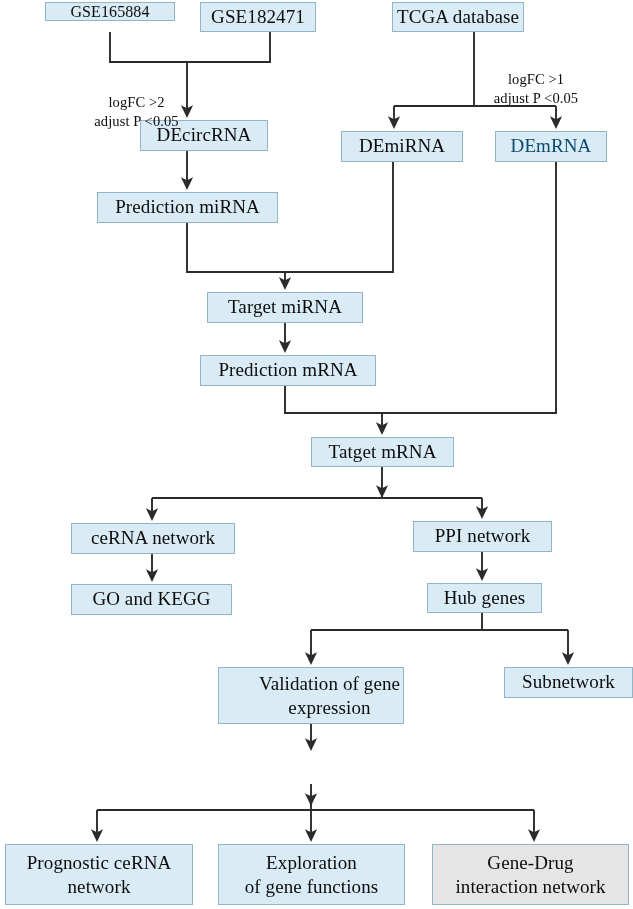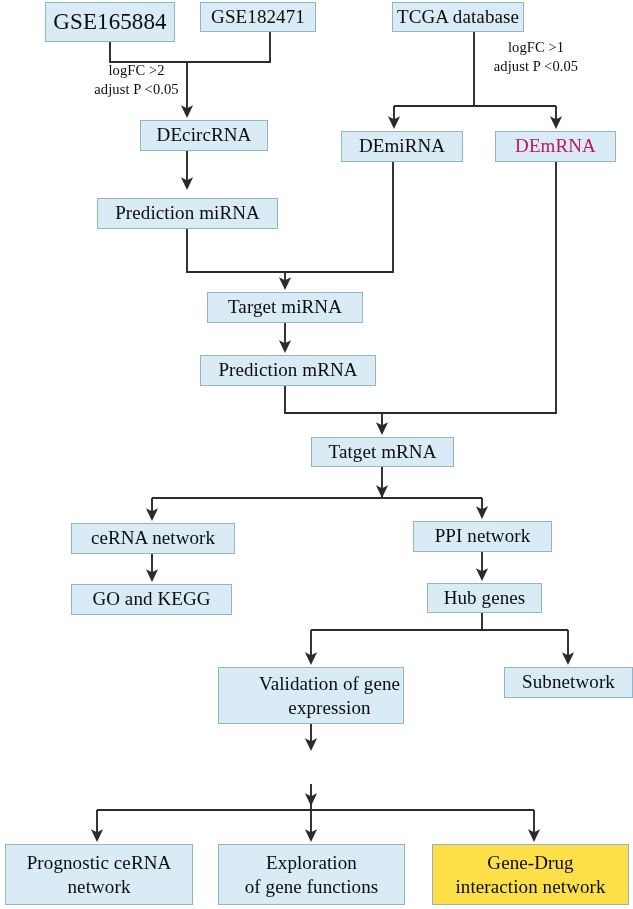--- a/index.html
+++ b/index.html
@@ -48,20 +48,21 @@
     line-height: 1.22;
   }
   .edge-label {
     position: absolute;
     color: #0c0c0c;
     font-size: 14.5px;
     line-height: 1.32;
     text-align: center;
     white-space: pre-line;
     letter-spacing: 0.1px;
+    margin-top: 32px;
   }
 </style>
 </head>
 <body style="background: rgb(255, 255, 255);">
 
 <div id="flow-root">
 
   <svg id="edge-layer" viewBox="0 0 633 909" width="633" height="909" xmlns="http://www.w3.org/2000/svg">
     <defs>
       <marker id="arrowhead" markerWidth="8" markerHeight="8" refX="4.2" refY="4" orient="auto" markerUnits="strokeWidth">
@@ -107,42 +108,42 @@
 
       <path d="M311,784 L311,800" marker-end="url(#arrowhead)"></path>
       <path d="M97,810 L534,810"></path>
       <path d="M311,803 L311,810"></path>
       <path d="M97,810 L97,836" marker-end="url(#arrowhead)"></path>
       <path d="M311,810 L311,836" marker-end="url(#arrowhead)"></path>
       <path d="M534,810 L534,836" marker-end="url(#arrowhead)"></path>
     </g>
   </svg>
 
-  <div class="node" style="left: 45px; top: 2px; width: 130px; height: 40px; font-size: 23px; background: rgb(217, 235, 244); border-color: rgb(147, 180, 196); color: rgb(12, 12, 12);">GSE165884</div>
+  <div class="node" style="left: 45px; top: 2px; width: 130px; height: 19px; font-size: 16px; background: rgb(217, 235, 244); border-color: rgb(147, 180, 196); color: rgb(12, 12, 12);">GSE165884</div>
   <div class="node" style="left: 200px; top: 2px; width: 116px; height: 30px; font-size: 19px; background: rgb(217, 235, 244); border-color: rgb(147, 180, 196); color: rgb(12, 12, 12);">GSE182471</div>
   <div class="node" style="left: 392px; top: 2px; width: 132px; height: 30px; font-size: 19px; background: rgb(217, 235, 244); border-color: rgb(147, 180, 196); color: rgb(12, 12, 12);">TCGA database</div>
   <div class="node" style="left: 123px; top: 120px; width: 128px; height: 31px; font-size: 19px; background: rgb(217, 235, 244); border-color: rgb(147, 180, 196); color: rgb(12, 12, 12); margin-left: 17px;">DEcircRNA</div>
   <div class="node" style="left: 341px; top: 131px; width: 122px; height: 31px; font-size: 19px; background: rgb(217, 235, 244); border-color: rgb(147, 180, 196); color: rgb(12, 12, 12);">DEmiRNA</div>
-  <div class="node" style="left: 495px; top: 131px; width: 121px; height: 31px; font-size: 19px; background: rgb(217, 235, 244); border-color: rgb(147, 180, 196); color: #be185d;">DEmRNA</div>
-  <div class="node" style="left: 97px; top: 192px; width: 181px; height: 31px; font-size: 19px; background: rgb(217, 235, 244); border-color: rgb(147, 180, 196); color: rgb(12, 12, 12); margin-top: 6px;">Prediction miRNA</div>
+  <div class="node" style="left: 495px; top: 131px; width: 112px; height: 31px; font-size: 19px; background: rgb(217, 235, 244); border-color: rgb(147, 180, 196); color: #0c4a6e;">DEmRNA</div>
+  <div class="node" style="left: 97px; top: 192px; width: 181px; height: 31px; font-size: 19px; background: rgb(217, 235, 244); border-color: rgb(147, 180, 196); color: rgb(12, 12, 12);">Prediction miRNA</div>
   <div class="node" style="left: 207px; top: 292px; width: 156px; height: 31px; font-size: 19px; background: rgb(217, 235, 244); border-color: rgb(147, 180, 196); color: rgb(12, 12, 12);">Target miRNA</div>
   <div class="node" style="left: 200px; top: 355px; width: 176px; height: 31px; font-size: 19px; background: rgb(217, 235, 244); border-color: rgb(147, 180, 196); color: rgb(12, 12, 12);">Prediction mRNA</div>
   <div class="node" style="left: 311px; top: 437px; width: 143px; height: 30px; font-size: 19px; background: rgb(217, 235, 244); border-color: rgb(147, 180, 196); color: rgb(12, 12, 12);">Tatget mRNA</div>
   <div class="node" style="left: 71px; top: 523px; width: 164px; height: 31px; font-size: 19px; background: rgb(217, 235, 244); border-color: rgb(147, 180, 196); color: rgb(12, 12, 12);">ceRNA network</div>
   <div class="node" style="left: 413px; top: 521px; width: 139px; height: 31px; font-size: 19px; background: rgb(217, 235, 244); border-color: rgb(147, 180, 196); color: rgb(12, 12, 12);">PPI network</div>
   <div class="node" style="left: 71px; top: 584px; width: 161px; height: 31px; font-size: 19px; background: rgb(217, 235, 244); border-color: rgb(147, 180, 196); color: rgb(12, 12, 12);">GO and KEGG</div>
   <div class="node" style="left: 427px; top: 583px; width: 115px; height: 30px; font-size: 19px; background: rgb(217, 235, 244); border-color: rgb(147, 180, 196); color: rgb(12, 12, 12);">Hub genes</div>
   <div class="node two-line" style="left: 218px; top: 667px; width: 186px; height: 57px; font-size: 19px; background: rgb(217, 235, 244); border-color: rgb(147, 180, 196); color: rgb(12, 12, 12); padding-left: 39px;">Validation of gene
 expression</div>
   <div class="node" style="left: 504px; top: 667px; width: 129px; height: 31px; font-size: 19px; background: rgb(217, 235, 244); border-color: rgb(147, 180, 196); color: rgb(12, 12, 12);">Subnetwork</div>
   <div class="node two-line" style="left: 5px; top: 844px; width: 188px; height: 61px; font-size: 19px; background: rgb(217, 235, 244); border-color: rgb(147, 180, 196); color: rgb(12, 12, 12);">Prognostic ceRNA
 network</div>
   <div class="node two-line" style="left: 218px; top: 844px; width: 187px; height: 61px; font-size: 19px; background: rgb(217, 235, 244); border-color: rgb(147, 180, 196); color: rgb(12, 12, 12);">Exploration
 of gene functions</div>
-  <div class="node two-line" style="left: 432px; top: 844px; width: 197px; height: 61px; font-size: 19px; background: #fde047; border-color: rgb(147, 180, 196); color: rgb(12, 12, 12);">Gene-Drug
+  <div class="node two-line" style="left: 432px; top: 844px; width: 197px; height: 61px; font-size: 19px; background: #e5e5e5; border-color: rgb(147, 180, 196); color: rgb(12, 12, 12);">Gene-Drug
 interaction network</div>
 
   <div class="edge-label" style="left: 74px; top: 61px; width: 125px; font-size: 14.5px; color: rgb(12, 12, 12);">logFC &gt;2
 adjust P &lt;0.05</div>
   <div class="edge-label" style="left: 471px; top: 38px; width: 130px; font-size: 14.5px; color: rgb(12, 12, 12);">logFC &gt;1
 adjust P &lt;0.05</div>
 
 </div>
 
 </body></html>

